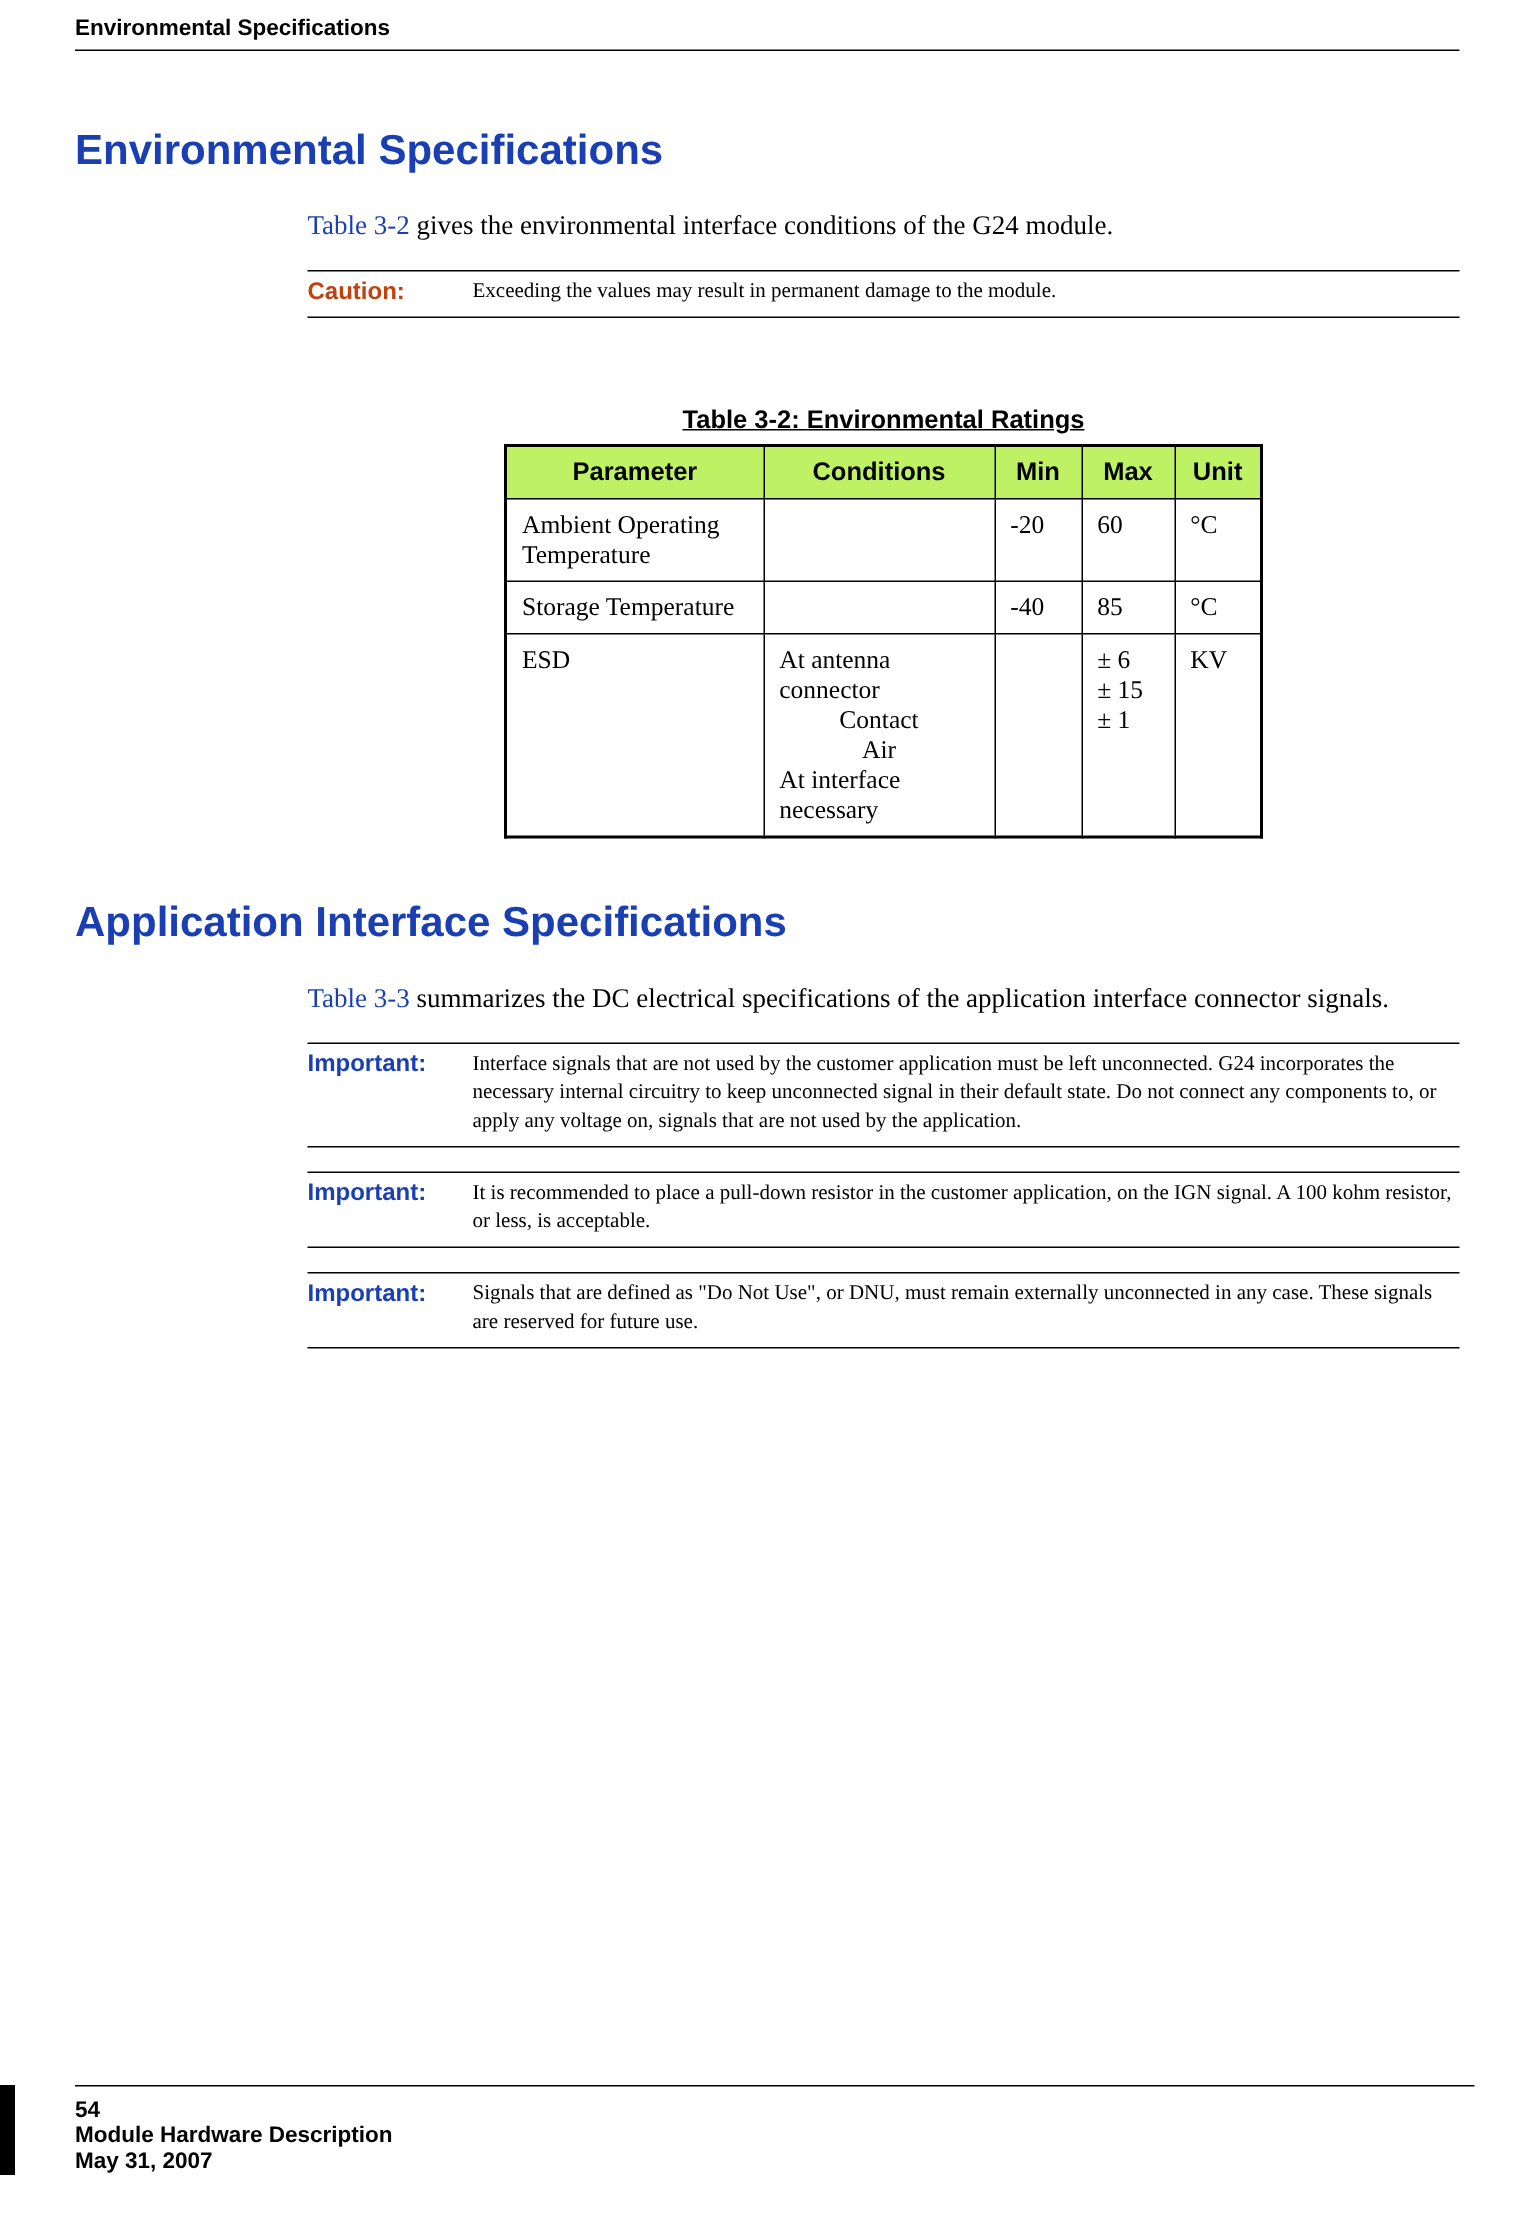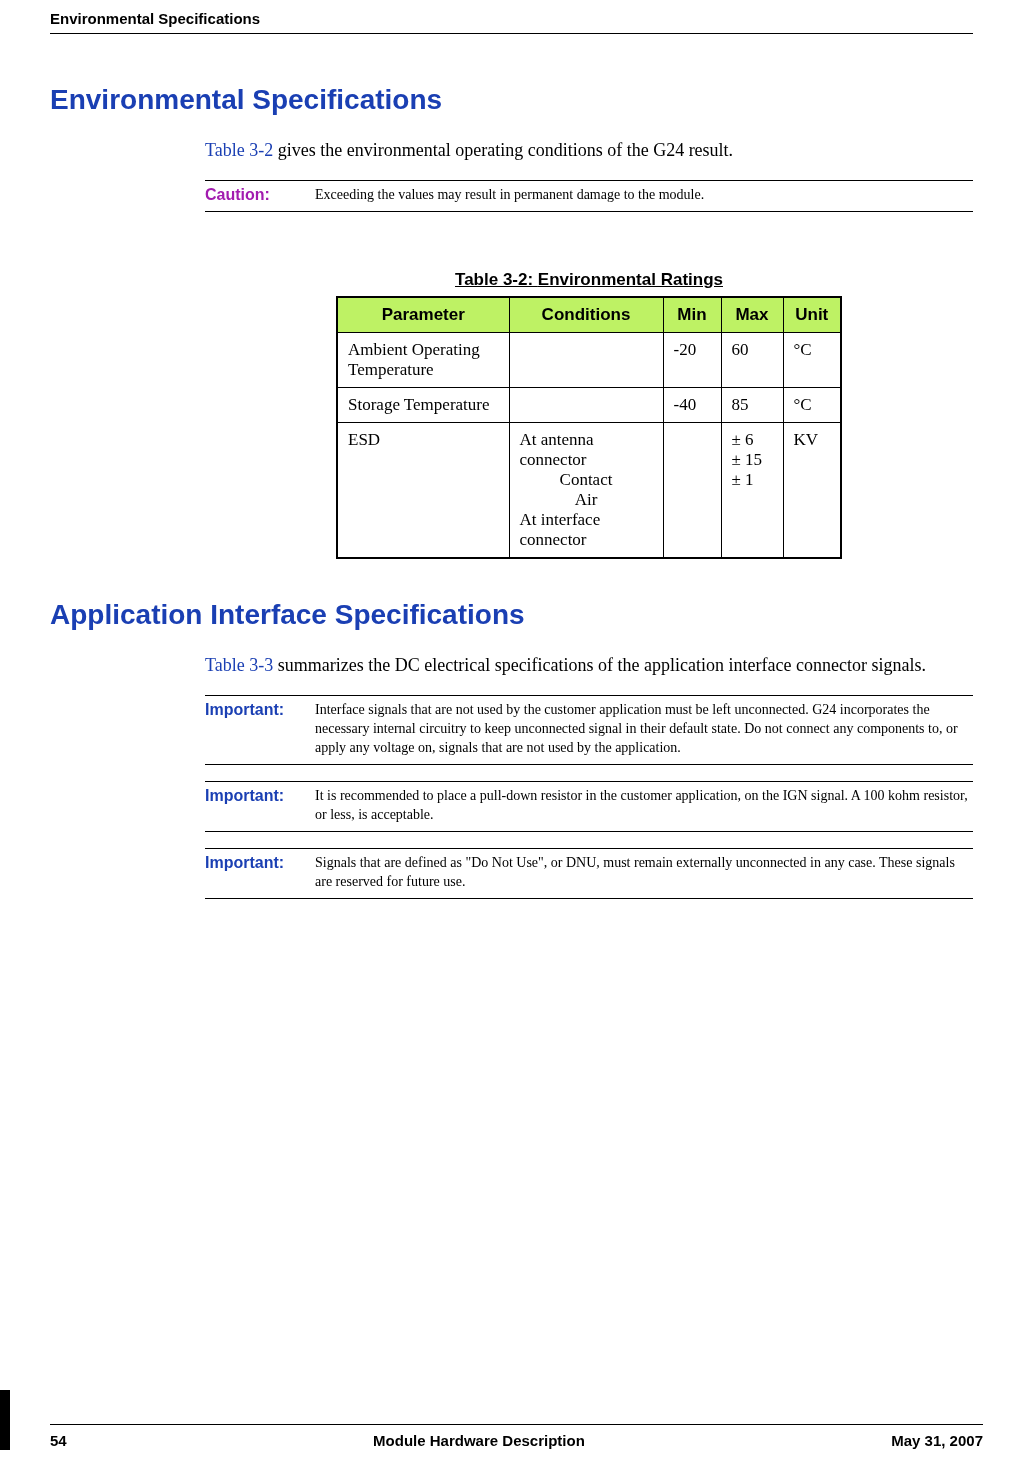--- a/index.html
+++ b/index.html
@@ -47,21 +47,21 @@
       display: flex;
       align-items: flex-start;
       gap: 14px;
     }
     .notice-label {
       font-family: Arial, Helvetica, sans-serif;
       font-weight: bold;
       font-size: 16px;
       flex: 0 0 96px;
     }
-    .notice-label.caution { color: #a21caf; }
+    .notice-label.caution { color: #c2410c; }
     .notice-label.important { color: #1a3fb3; }
     .notice-text {
       font-size: 14px;
       line-height: 1.35;
     }
     .table-wrap {
       margin-top: 58px;
       margin-bottom: 40px;
       display: flex;
       flex-direction: column;
@@ -109,20 +109,21 @@
       left: 50px;
       right: 40px;
       border-top: 1.5px solid #000;
       padding-top: 7px;
       display: flex;
       justify-content: space-between;
       align-items: baseline;
       font-family: Arial, Helvetica, sans-serif;
       font-weight: bold;
       font-size: 15px;
+      flex-direction: column;
     }
     .edge-tab {
       position: absolute;
       left: 0;
       bottom: 31px;
       width: 10px;
       height: 60px;
       background: #000;
     }
     .notices-block { margin-top: 14px; }
@@ -131,21 +132,21 @@
 </head>
 <body>
 
 <div class="page">
   <div class="running-header">Environmental Specifications</div>
 
   <h1 class="section-heading">Environmental Specifications</h1>
 
   <div class="body-area">
     <p class="body-text">
-      <span class="link">Table 3-2</span><span> gives the environmental operating conditions of the G24 result.</span>
+      <span class="link">Table 3-2</span><span> gives the environmental interface conditions of the G24 module.</span>
     </p>
 
     <div class="notice">
       <div class="notice-label caution">Caution:</div>
       <div class="notice-text">Exceeding the values may result in permanent damage to the module.</div>
     </div>
 
     <div class="table-wrap">
       <div class="table-caption">
         <span class="table-caption-prefix">Table 3-2: </span><span class="table-caption-title">Environmental Ratings</span>
@@ -175,21 +176,21 @@
             <td>85</td>
             <td>°C</td>
           </tr>
           <tr>
             <td>ESD</td>
             <td>
               <div class="esd-conditions">
                 <div>At antenna connector</div>
                 <div class="contact">Contact</div>
                 <div class="air">Air</div>
-                <div>At interface connector</div>
+                <div>At interface necessary</div>
               </div>
             </td>
             <td></td>
             <td>
               <div class="esd-conditions">
                 <div></div>
                 <div>± 6</div>
                 <div>± 15</div>
                 <div>± 1</div>
               </div>

